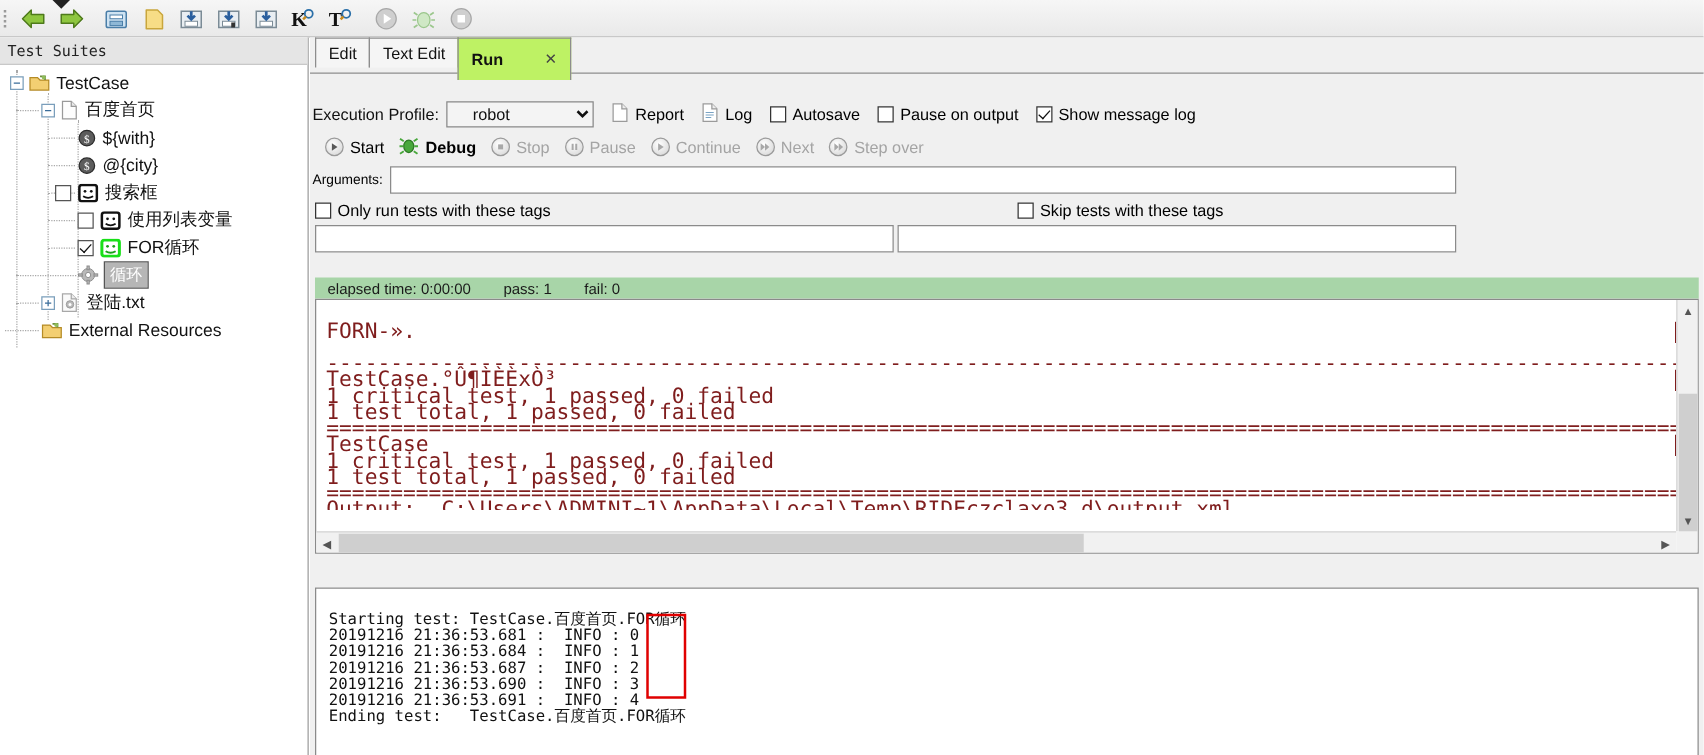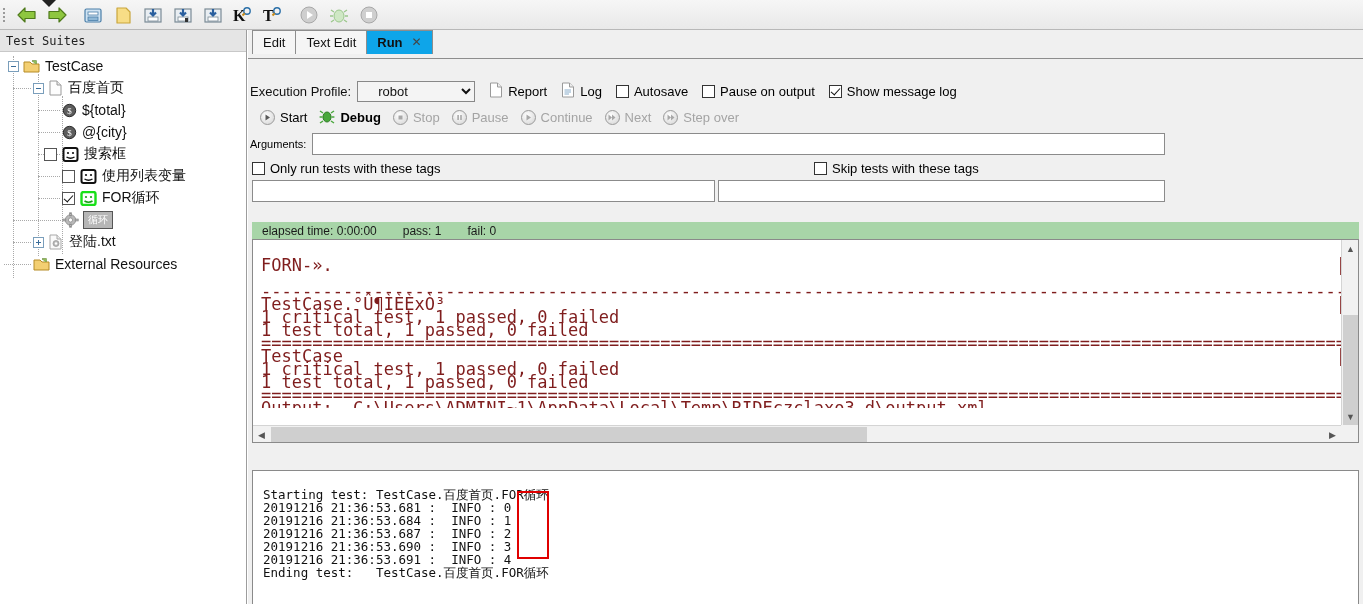--- a/index.html
+++ b/index.html
@@ -76,21 +76,21 @@
     width: 13px; height: 13px; border: 1px solid #555; background: #fff;
     flex: none; margin-right: 5px; position: relative;
   }
   .cbox.checked::after {
     content: ""; position: absolute; left: 3px; top: 0px; width: 4px; height: 8px;
     border: solid #111; border-width: 0 1.6px 1.6px 0; transform: rotate(42deg);
   }
   .ico { flex: none; margin-right: 5px; display:inline-flex; align-items:center; }
   .sel-label {
     background: #b6b6b6; color: #fff; padding: 1px 4px;
-    outline: 1px solid #555; font-size: 10px;
+    outline: 1px solid #555; font-size: 13px;
   }
   .dotline {
     position:absolute; border-left: 1px dotted #a9a9a9;
   }
   .dotrow {
     position:absolute; border-top: 1px dotted #a9a9a9;
   }
 
   
   #main {
@@ -103,22 +103,22 @@
     display: flex; align-items: flex-start; padding-left: 4px;
   }
   .tab {
     height: 24px; line-height: 23px; padding: 0 10px;
     border: 1px solid #8d8d8d; border-bottom: none;
     background: #f5f5f5; margin-right: -1px;
     font-size: 13px; color: #111; cursor: default;
     display: flex; align-items: center;
   }
   .tab.active {
-    background: #0ea5e9; font-weight: bold; position: relative; z-index: 2;
-    height: 24px; line-height: 25px;
+    background: #bef264; font-weight: bold; position: relative; z-index: 2;
+    height: 34px; line-height: 25px; gap: 24px;
   }
   .tab .xclose {
     margin-left: 9px; font-size: 12px; color: #444; font-weight: normal;
   }
 
   #runbar { position: absolute; left: 0; top: 48px; width: 917px; }
   .row { display: flex; align-items: center; }
   #profrow { height: 26px; padding-left: 2px; }
   .lbl-plain { font-size: 13px; color: #111; }
   select.profile {
@@ -347,21 +347,21 @@
       </div>
 
       <div class="tnode" style="padding-left:62px;">
         <div class="dotrow" style="left:38px; top:11px; width:22px;"></div>
         <span class="ico">
           <svg width="15" height="15" viewBox="0 0 15 15">
               <circle cx="7.5" cy="7.5" r="6.2" fill="#5c5c5c" stroke="#2b2b2b"></circle>
               <text x="7.5" y="11" text-anchor="middle" font-family="Liberation Serif, serif" font-size="9" fill="#fff">$</text>
             </svg>
         </span>
-        <span class="lbl">${total}</span>
+        <span class="lbl">${with}</span>
       </div>
 
       <div class="tnode" style="padding-left:62px;">
         <div class="dotrow" style="left:38px; top:11px; width:22px;"></div>
         <span class="ico">
           <svg width="15" height="15" viewBox="0 0 15 15">
               <circle cx="7.5" cy="7.5" r="6.2" fill="#5c5c5c" stroke="#2b2b2b"></circle>
               <text x="7.5" y="11" text-anchor="middle" font-family="Liberation Serif, serif" font-size="9" fill="#fff">$</text>
             </svg>
         </span>

